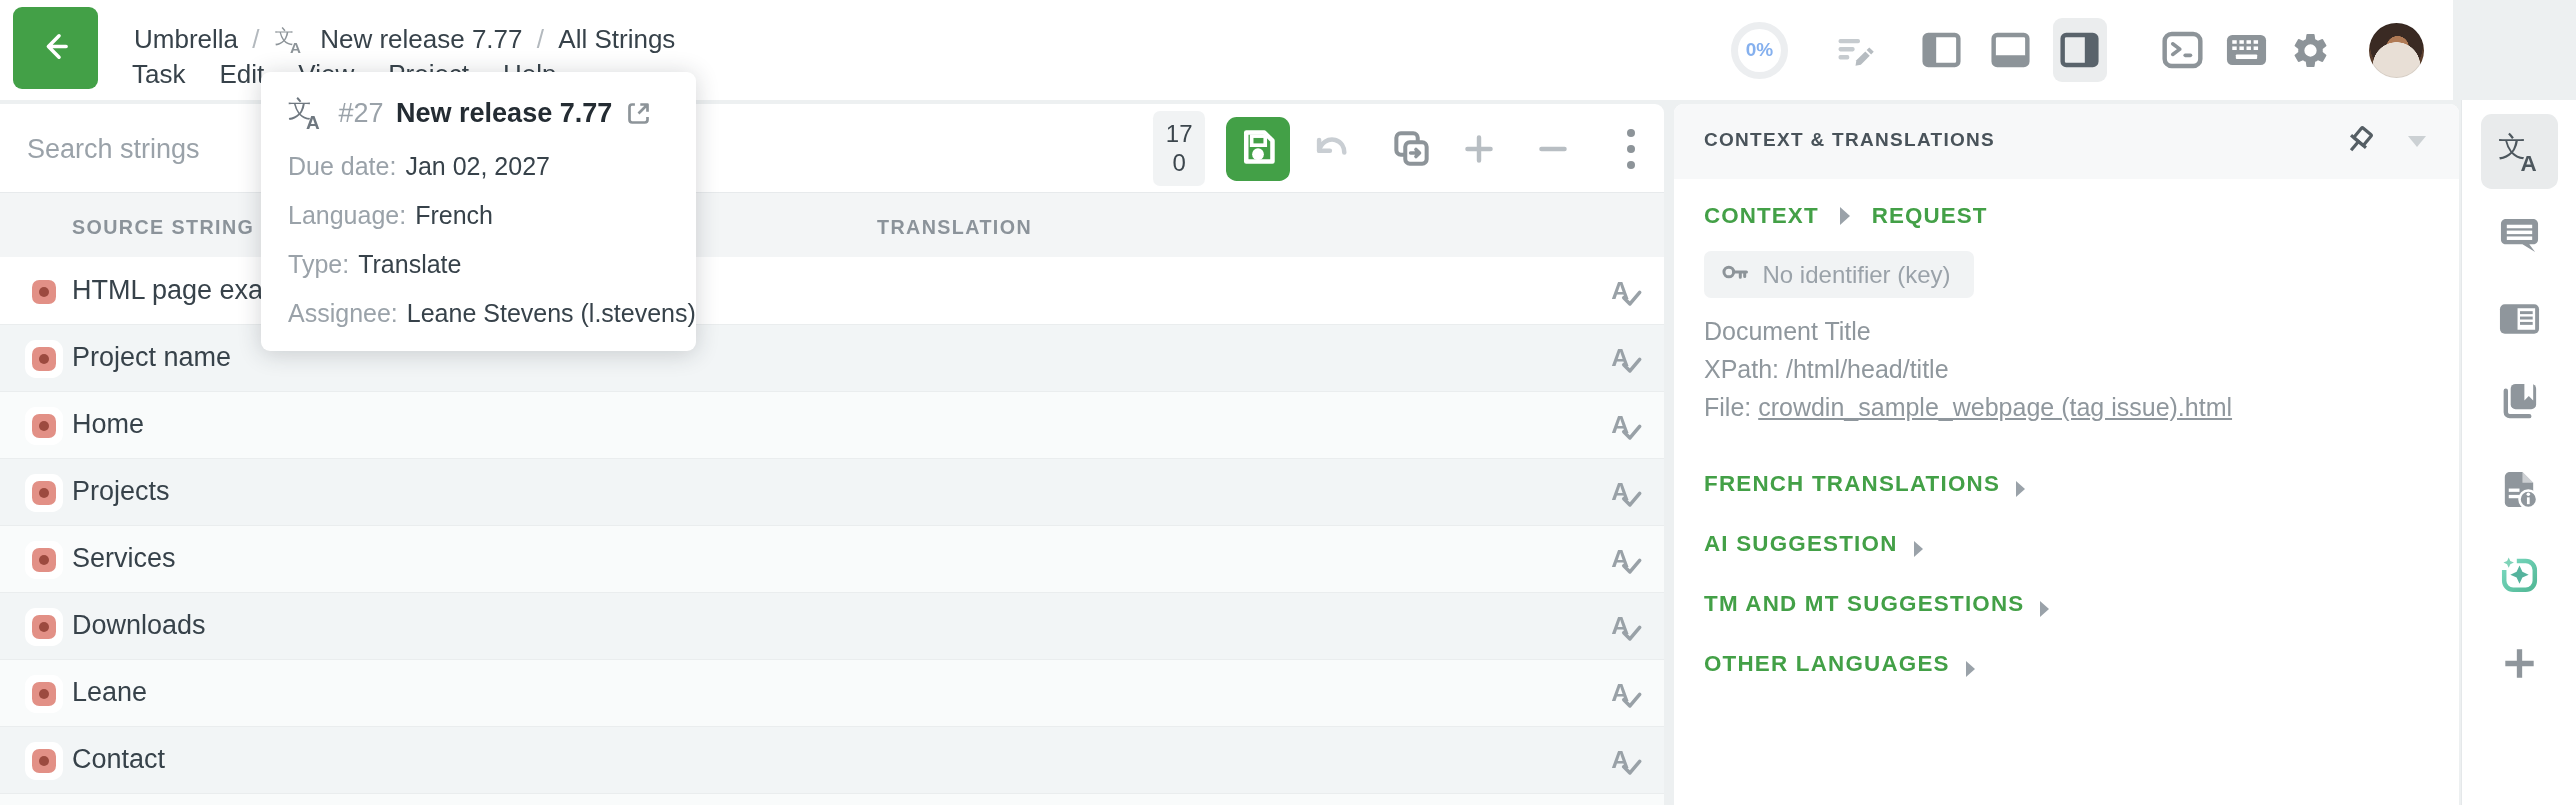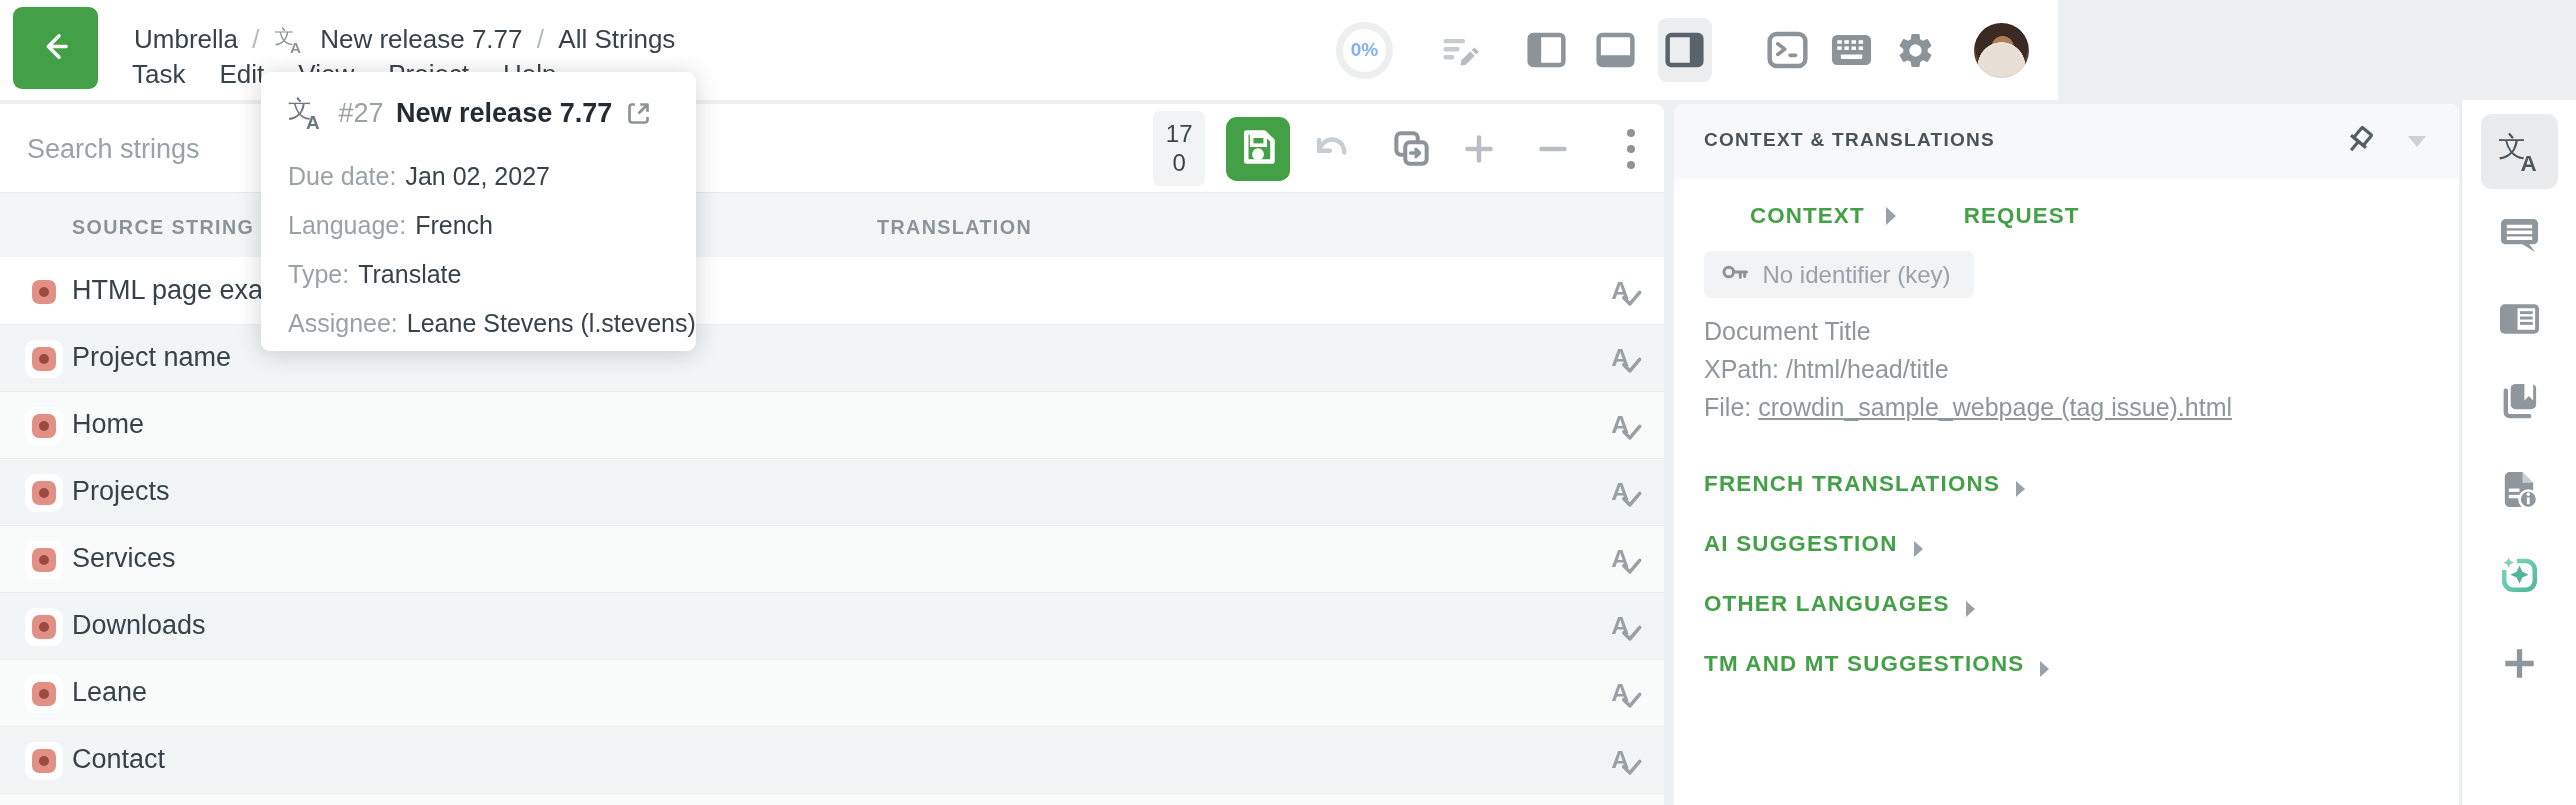--- a/index.html
+++ b/index.html
@@ -1,20 +1,20 @@
 <!DOCTYPE html>
 <html style="font-size:14.3px"><head>
 <meta charset="utf-8">
 <style>
   * { margin:0; padding:0; box-sizing:border-box; }
   html,body { width:2576px; height:805px; overflow:hidden; }
   body { background:#edf0f1; font-family:"Liberation Sans", sans-serif; color:#37424a; position:relative; }
 
   
-  .topbar { position:absolute; left:0; top:0; width:2058px; height:100px; background:#fff; z-index:5; }
+  .topbar { position:absolute; left:0; top:0; width:2453px; height:100px; background:#fff; z-index:5; }
   .back-btn { position:absolute; left:13.4px; top:7.2px; width:85px; height:82px; border:none; border-radius:9px; background:#43a047; color:#fff; cursor:pointer; display:flex; align-items:center; justify-content:center; }
   .breadcrumb { position:absolute; left:134px; top:21.5px; height:36px; display:flex; align-items:center; gap:14.3px; font-size:26px; color:#37424a; }
   .breadcrumb .sep { color:#b3b9be; }
   .crumb { white-space:nowrap; }
   .menus { position:absolute; left:132px; top:59px; height:36px; display:flex; gap:34px; font-size:26px; color:#37424a; }
   .menus span { cursor:pointer; }
 
   .top-right { position:absolute; right:29.5px; top:0; height:100px; display:flex; align-items:center; z-index:6; }
   .ring { width:57px; height:57px; border:7.2px solid #eceef0; border-radius:50%; display:flex; align-items:center; justify-content:center; font-size:19px; font-weight:bold; color:#85b0ee; background:#fff; }
   .tico { display:flex; align-items:center; justify-content:center; cursor:pointer; color:#8d9499; }
@@ -59,21 +59,21 @@
 
   
   .right-card { position:absolute; left:1674px; top:104px; width:785px; height:701px; background:#fff; border-radius:9px 9px 0 0; }
   .panel-strip { position:absolute; left:0; top:0; width:100%; height:75px; background:#f7f8f9; border-radius:9px 9px 0 0; }
   .panel-title { position:absolute; left:30px; top:25px; font-size:19px; letter-spacing:1.3px; color:#49535a; font-weight:bold; white-space:nowrap; }
   .pin-btn { position:absolute; left:665px; top:18px; width:39px; height:39px; border:none; background:transparent; color:#555e64; cursor:pointer; }
   .caret-btn { position:absolute; left:730px; top:27px; width:25px; height:21.5px; border:none; background:transparent; cursor:pointer; }
   .caret-btn i { display:block; margin:auto; width:0; height:0; border-left:9.8px solid transparent; border-right:9.8px solid transparent; border-top:11.6px solid #ccd1d4; }
 
   .links-row { position:absolute; left:30px; top:94px; height:36px; display:flex; align-items:center; gap:21.5px; font-size:22.4px; letter-spacing:1.1px; font-weight:bold; color:#43a047; }
-  .links-row .glink { cursor:pointer;margin-left:46px; }
+  .links-row .glink { cursor:pointer; }
   .arr { width:0; height:0; border-top:9px solid transparent; border-bottom:9px solid transparent; border-left:10.7px solid #9aa2a9; display:inline-block; }
 
   .key-pill { position:absolute; left:30px; top:147px; height:47px; padding:0 23px 0 16px; background:#f1f3f4; border-radius:7.2px; display:flex; align-items:center; gap:12.5px; font-size:24px; color:#9aa2a9; }
   .doc-lines { position:absolute; left:30px; top:208px; font-size:25px; color:#8f979d; line-height:38px; }
   .doc-lines a { color:#8f979d; text-decoration:underline; cursor:pointer; }
   .sections { position:absolute; left:30px; top:333px; width:626px; }
   .sect { height:60px; display:flex; align-items:flex-end; gap:16px; font-size:22.4px; letter-spacing:1.2px; font-weight:bold; color:#43a047; cursor:pointer; }
   .sect .arr { border-top-width:8px; border-bottom-width:8px; border-left-width:9.8px; }
 
   
@@ -81,21 +81,21 @@
   .rbtn { position:absolute; left:0; width:115px; height:57px; border:none; background:transparent; display:flex; align-items:center; justify-content:center; color:#8f969c; cursor:pointer; }
   .rbtn.active { color:#4d575e; }
   .active-chip { position:absolute; left:19px; top:14.3px; width:77px; height:75px; background:#e9ebec; border-radius:10.7px; }
 
   
   .popup { position:absolute; left:261px; top:72px; width:435px; height:279px; background:#fff; border-radius:9px; box-shadow:0 2.7px 23px rgba(33,41,48,.20); z-index:20; padding:21.5px 27px; }
   .popup-title { display:flex; align-items:center; gap:12.5px; height:39px; }
   .popup-title .tid { color:#9aa2a9; font-size:27px; }
   .popup-title .tname { color:#242c33; font-size:27px; font-weight:bold; white-space:nowrap; }
   .popup-rows { margin-top:9px; }
-  .prow { height:49px; display:flex; align-items:flex-end; gap:9px; font-size:25px; white-space:nowrap; }
+  .prow { height:49px; display:flex; align-items:center; gap:9px; font-size:25px; white-space:nowrap; }
   .prow .plabel { color:#9aa2a9; }
   .prow .pvalue { color:#37424a; }
 </style>
 </head>
 <body>
 
 <header class="topbar">
   <button class="back-btn">
     <span>
       <svg width="39" height="39" viewBox="0 0 44 44">
@@ -394,25 +394,25 @@
   <div class="sections">
     <div class="sect">
       <span>FRENCH TRANSLATIONS</span>
         <span class="arr"></span>
     </div>
     <div class="sect">
       <span>AI SUGGESTION</span>
         <span class="arr"></span>
     </div>
     <div class="sect">
+      <span>TM AND MT SUGGESTIONS</span>
+        <span class="arr"></span>
+    </div>
+    <div class="sect">
       <span>OTHER LANGUAGES</span>
-        <span class="arr"></span>
-    </div>
-    <div class="sect">
-      <span>TM AND MT SUGGESTIONS</span>
         <span class="arr"></span>
     </div>
   </div>
 </section>
 
 <aside class="rail">
   <span class="active-chip"></span>
   <button class="rbtn active" style="top:23px">
     <svg width="47" height="47" viewBox="0 0 44 44">
         <text x="2" y="26" font-size="26" fill="currentColor" font-family="DejaVu Sans">文</text>

